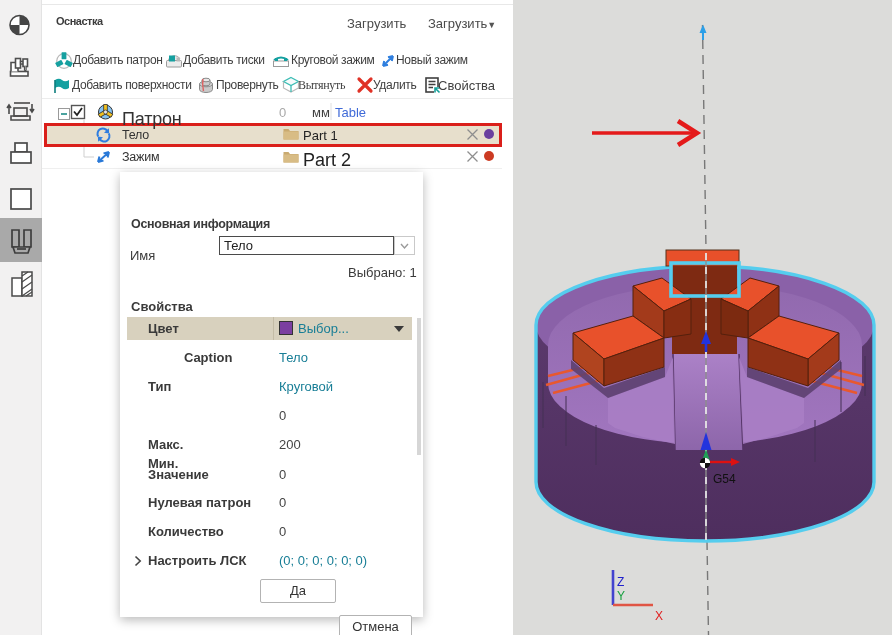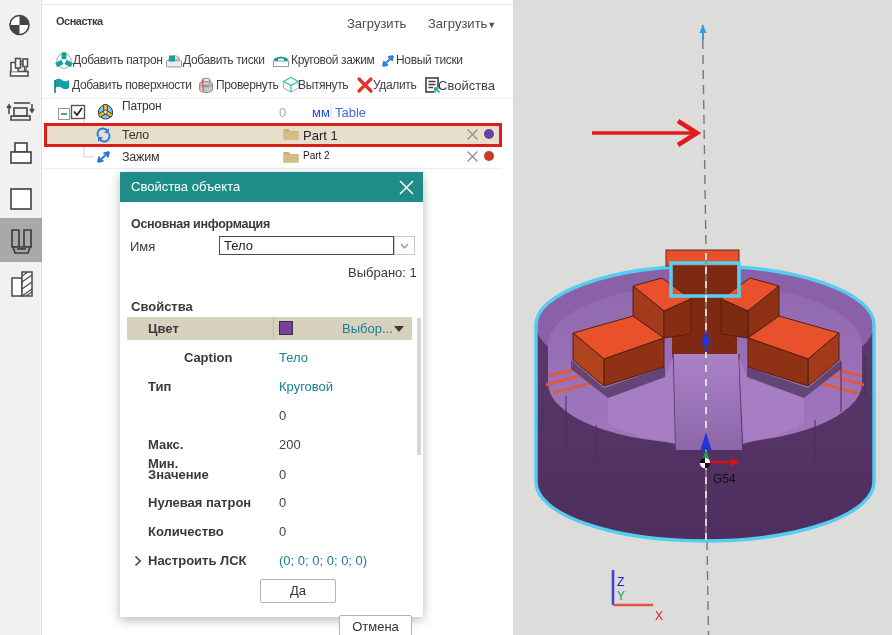--- a/index.html
+++ b/index.html
@@ -117,21 +117,21 @@
     <rect x="11" y="6" width="3" height="3" fill="#14a0a0"></rect>
   </g>
 
   <g transform="translate(335,1)">
     <path d="M2,14 L12,4 M12,4 l-5,1.2 M12,4 l-1.2,5 M2,14 l5,-1.2 M2,14 l1.2,-5" stroke="#2f7fdf" stroke-width="2" fill="none"></path>
   </g>
 </svg>
 <div class="tbl" style="left:73px; top:53px;">Добавить патрон</div>
 <div class="tbl" style="left:183px; top:53px;">Добавить тиски</div>
 <div class="tbl" style="left:291px; top:53px; letter-spacing:-0.35px;">Круговой зажим</div>
-<div class="tbl" style="left:396px; top:53px;">Новый тиски</div>
+<div class="tbl" style="left:396px; top:53px;">Новый зажим</div>
 
 <svg class="abs" style="left:46px; top:76px;" width="440" height="18" viewBox="0 0 440 18">
 
   <g transform="translate(8,1)">
     <path d="M1,3 Q5,0.5 8,3 T15,3 L15,11 Q11,13.5 8,11 T1,11 Z" fill="#14a0a0"></path>
     <path d="M1,3 V16" stroke="#0d7d7d" stroke-width="1.6"></path>
   </g>
 
   <g transform="translate(152,0)">
     <path d="M1.5,8 V13.5 A6.5,3 0 0 0 14.5,13.5 V8" fill="#c9c9c9" stroke="#8a8a8a"></path>
@@ -153,21 +153,21 @@
 
   <g transform="translate(379,1)">
     <rect x="1" y="1" width="12" height="14" fill="#fff" stroke="#3f3f3f" stroke-width="1.6"></rect>
     <path d="M3.5,4.5 H10.5 M3.5,7.5 H10.5 M3.5,10.5 H8" stroke="#3f3f3f" stroke-width="1.3"></path>
     <path d="M9,10 h6 v6 h-6 Z" fill="#fff"></path>
     <path d="M10,11 l4.5,4.5 M10,15.5 V11 H14.5" stroke="#14a09a" stroke-width="1.6" fill="none"></path>
   </g>
 </svg>
 <div class="tbl" style="left:72px; top:78px;">Добавить поверхности</div>
 <div class="tbl" style="left:216px; top:78px;">Провернуть</div>
-<div class="tbl" style="left:298px; top:78px;">Вытянуть</div>
+<div class="tbl" style="left:298px; top:78px;font-family:Liberation Serif, serif;">Вытянуть</div>
 <div class="tbl" style="left:373px; top:78px;">Удалить</div>
 <div class="tbl" style="left:438px; top:78px; font-size:13px; letter-spacing:0;">Свойства</div>
 
 <svg class="abs" style="left:42px; top:98px;" width="471" height="72" viewBox="0 0 471 72">
 
   <path d="M42,22 V59 M42,37 H52 M42,59 H52" stroke="#cfcfcf" fill="none"></path>
 
   <path d="M0,70.5 H460" stroke="#efefef"></path>
 
   <rect x="16.5" y="10.5" width="11" height="11" fill="#fff" stroke="#9a9a9a"></rect>
@@ -197,37 +197,37 @@
 <svg class="abs" style="left:95px; top:127px;" width="17" height="16" viewBox="0 0 17 16">
   <path d="M3.2,9.5 A5.3,5.3 0 0 1 12.5,4.2" fill="none" stroke="#2e7de0" stroke-width="2"></path>
   <path d="M13.8,1.2 l0.4,5.2 l-5.2,-0.6 Z" fill="#2e7de0"></path>
   <path d="M13.8,6.5 A5.3,5.3 0 0 1 4.5,11.8" fill="none" stroke="#2e7de0" stroke-width="2"></path>
   <path d="M3.2,14.8 l-0.4,-5.2 l5.2,0.6 Z" fill="#2e7de0"></path>
 </svg>
 <svg class="abs" style="left:94px; top:149px;" width="19" height="17" viewBox="0 0 19 17">
   <path d="M4,13 L15,3 M15,3 l-5.5,1.4 M15,3 l-1.4,5.5 M4,13 l5.5,-1.4 M4,13 l1.4,-5.5" stroke="#2979d8" stroke-width="2" fill="none"></path>
 </svg>
 
-<div class="abs" style="left:122px; top:99px; font-size:12px; letter-spacing:-0.2px; color:#333;">Патрон</div>
+<div class="abs" style="left:122px; top:109px; font-size:18px; letter-spacing:-0.2px; color:#333;">Патрон</div>
 <div class="abs" style="left:279px; top:105px; font-size:13px; color:#a9a9a9;">0</div>
-<div class="abs" style="left:312px; top:105px; font-size:13px; color:#1d4ed8;">мм</div>
+<div class="abs" style="left:312px; top:105px; font-size:13px; color:#404040;">мм</div>
 <div class="abs" style="left:335px; top:105px; font-size:13px; color:#3f6ad8;">Table</div>
 <div class="abs" style="left:122px; top:128px; font-size:12.5px; letter-spacing:-0.2px; color:#333;">Тело</div>
 <div class="abs" style="left:122px; top:150px; font-size:12.5px; letter-spacing:-0.2px; color:#333;">Зажим</div>
 
 <svg class="abs" style="left:283px; top:127px;" width="16" height="13" viewBox="0 0 16 13">
   <path d="M0.5,2 h5 l1.5,2 h8.5 v8.5 h-15 Z" fill="#c9aa70"></path>
   <path d="M0.5,4.5 h15 v8 h-15 Z" fill="#d8bc85"></path>
 </svg>
 <svg class="abs" style="left:283px; top:150px;" width="16" height="13" viewBox="0 0 16 13">
   <path d="M0.5,2 h5 l1.5,2 h8.5 v8.5 h-15 Z" fill="#c9aa70"></path>
   <path d="M0.5,4.5 h15 v8 h-15 Z" fill="#d8bc85"></path>
 </svg>
 <div class="abs" style="left:303px; top:128px; font-size:13px; color:#222;">Part 1</div>
-<div class="abs" style="left:303px; top:150px; font-size:10px; color:#222;">Part 2</div>
+<div class="abs" style="left:303px; top:150px; font-size:18px; color:#222;">Part 2</div>
 
 <svg class="abs" style="left:466px; top:128px;" width="13" height="13" viewBox="0 0 13 13">
     <path d="M1.5,1.5 L11.5,11.5 M11.5,1.5 L1.5,11.5" stroke="#8e8e8e" stroke-width="1.3"></path>
   </svg>
 <svg class="abs" style="left:466px; top:150px;" width="13" height="13" viewBox="0 0 13 13">
     <path d="M1.5,1.5 L11.5,11.5 M11.5,1.5 L1.5,11.5" stroke="#8e8e8e" stroke-width="1.3"></path>
   </svg>
 <div class="dot" style="left:484px; top:129px; background:#6a3f9e;"></div>
 <div class="dot" style="left:484px; top:151px; background:#cc3b22;"></div>
 
@@ -331,40 +331,39 @@
 
   <path d="M100,570 V605" stroke="#4343cf" stroke-width="2.6"></path>
   <path d="M100,605 H140" stroke="#e05544" stroke-width="2.6"></path>
   <text x="104" y="586" font-size="12" fill="#2020cc">Z</text>
   <text x="104" y="600" font-size="12" fill="#18a040">Y</text>
   <text x="142" y="620" font-size="12" fill="#e02020">X</text>
 </svg>
 </div>
 
 <div id="dialog" class="abs">
-  <div id="dlgtitle" class="abs">Свойства объекта</div>
   <svg class="abs" style="left:279px; top:8px;" width="15" height="15" viewBox="0 0 15 15">
       <path d="M1,1 L14,14 M14,1 L1,14" stroke="#fff" stroke-width="1.5"></path>
     </svg>
   <div class="dlbl bold" style="left:11px; top:45px; font-size:12.5px; letter-spacing:-0.3px;">Основная информация</div>
-  <div class="dlbl" style="left:10px; top:67px;">Имя</div>
+  <div class="dlbl" style="left:10px; top:76px;">Имя</div>
   <div class="abs" style="left:99px; top:64px; width:175px; height:19px; border:1.5px solid #4a4a4a; background:#fff; font-size:13px; color:#222; padding:1px 4px;">Тело</div>
   <div class="abs" style="left:274px; top:64px; width:21px; height:19px; border:1px solid #c9c9c9; background:#fff;">
     <svg width="19" height="17" viewBox="0 0 19 17">
         <path d="M6,7 l3.5,4 l3.5,-4" stroke="#9a9a9a" stroke-width="1.4" fill="none"></path>
       </svg>
   </div>
   <div class="dlbl" style="left:228px; top:93px;">Выбрано: 1</div>
   <div class="dlbl bold" style="left:11px; top:127px;">Свойства</div>
 
   <div class="abs" style="left:7px; top:145px; width:285px; height:23px; background:#d8d1be;"></div>
   <div class="abs" style="left:153px; top:145px; width:1px; height:23px; background:#c4bca6;"></div>
   <div class="grid-lbl" style="top:149px;">Цвет</div>
   <div class="abs" style="left:159px; top:149px; width:14px; height:14px; background:#7b3fa0; border:1px solid #333;"></div>
-  <div class="abs teal" style="left:178px; top:149px; font-size:13px;margin-left:44px;">Выбор...</div>
+  <div class="abs teal" style="left:178px; top:149px; font-size:13px;">Выбор...</div>
   <svg class="abs" style="left:273px; top:153px;" width="12" height="8" viewBox="0 0 12 8">
       <path d="M1,1 L6,7 L11,1 Z" fill="#3a3a3a"></path>
     </svg>
 
   <div class="grid-lbl" style="top:178px;margin-left:36px;">Caption</div>
     <div class="grid-val teal" style="top:178px;">Тело</div>
   <div class="grid-lbl" style="top:207px;">Тип</div>
     <div class="grid-val teal" style="top:207px;">Круговой</div>
   <div class="grid-lbl" style="top:236px;margin-top:48px;">Мин.</div>
     <div class="grid-val" style="top:236px;">0</div>

